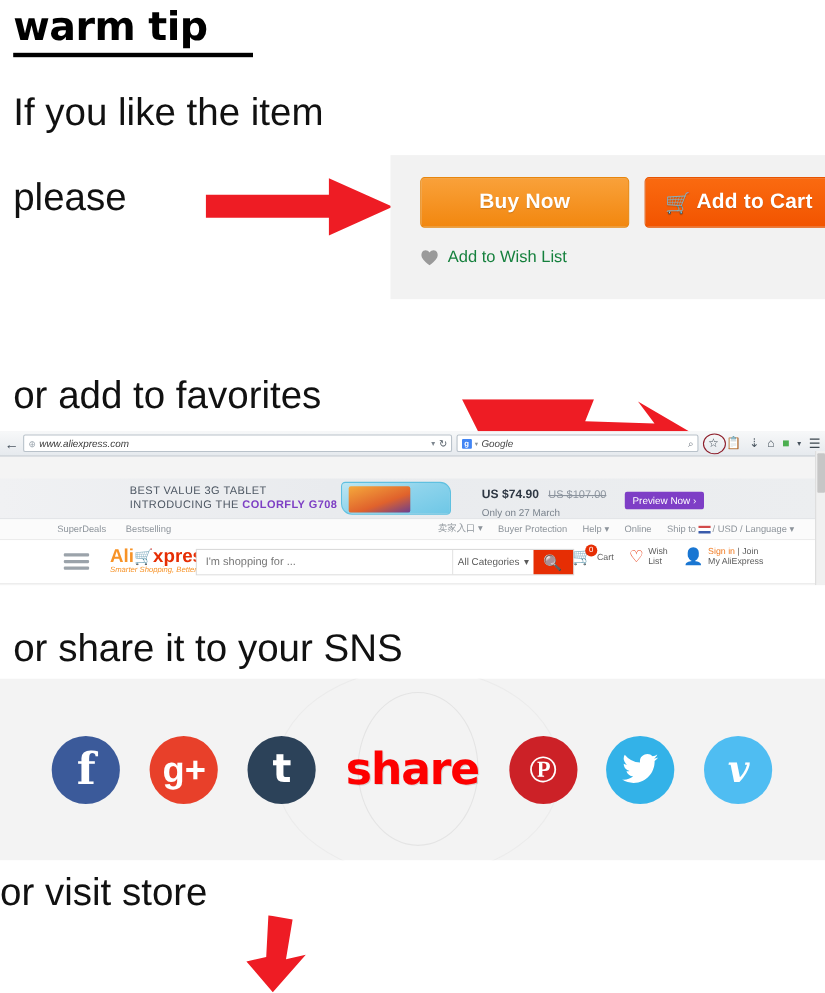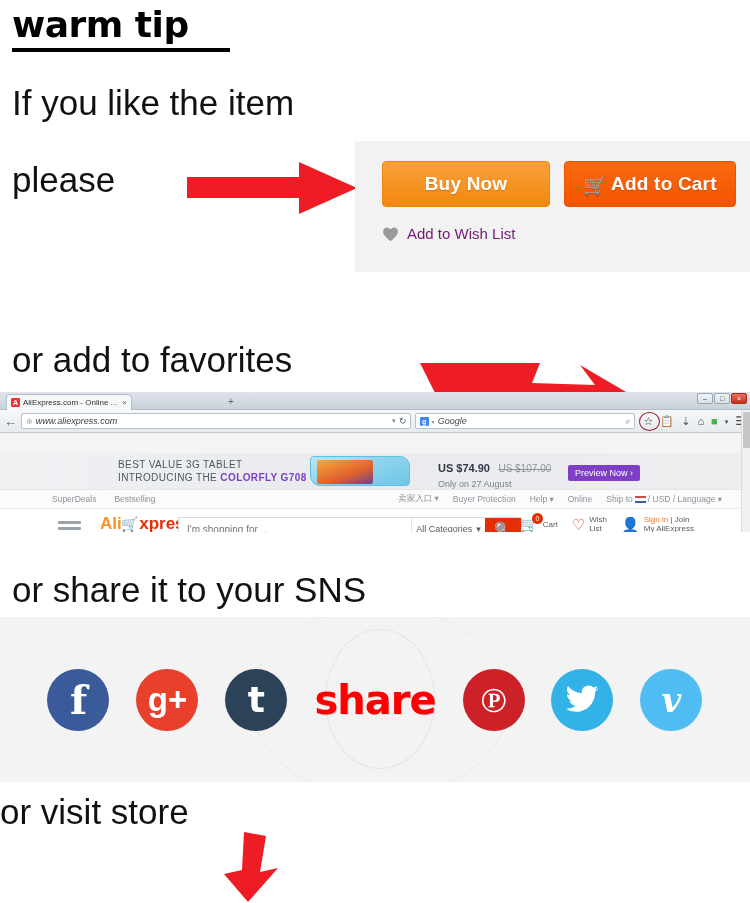--- a/index.html
+++ b/index.html
@@ -47,39 +47,39 @@
     background:#f2f2f2;
   }
   .btn-row { position:absolute; left:27px; top:20px; display:flex; gap:14px; }
   .btn {
     height:46px; border-radius:4px; display:flex; align-items:center;
     justify-content:center; color:#fff; font-weight:bold; font-size:19px;
     font-family:"Liberation Sans", sans-serif;
     letter-spacing:0.2px; cursor:pointer; border:none;
   }
   .btn-buy {
-    width:168px;
+    width:190px;
     background:linear-gradient(#f9a13a,#f2870f);
     border:1px solid #e8860d;
     text-shadow:0 1px 1px rgba(0,0,0,.18);
   }
   .btn-cart {
     width:172px;
     background:linear-gradient(#fa6a10,#f25400);
     border:1px solid #e85400;
     text-shadow:0 1px 1px rgba(0,0,0,.18);
     gap:4px;
   }
   .cart-glyph { font-size:19px; line-height:1; display:inline-block; transform:translateY(1px); }
   .wish-row {
     position:absolute; left:27px; top:84px;
     display:flex; align-items:center; gap:8px;
   }
   .heart-gray { width:17px; height:16px; display:block; }
-  .wish-label { font-size:15px; color:#701a75; font-family:"Liberation Sans", sans-serif;text-align:center; }
+  .wish-label { font-size:15px; color:#15803d; font-family:"Liberation Sans", sans-serif;text-align:center; }
 
   
   .browser {
     position:absolute; left:0; top:392px; width:750px; height:140px;
     background:#f4f4f4; overflow:hidden;
     font-family:"Liberation Sans", sans-serif;
   }
   .chrome-top {
     position:relative; height:18px;
     background:linear-gradient(#dfe4ea,#c9d2da);
@@ -303,33 +303,20 @@
   <div class="wish-row">
     <svg class="heart-gray" viewBox="0 0 17 16">
       <path d="M8.5 15.2 C1.5 9.8 0.2 6.6 1.6 3.6 C2.9 0.8 6.6 0.7 8.5 3.6 C10.4 0.7 14.1 0.8 15.4 3.6 C16.8 6.6 15.5 9.8 8.5 15.2 Z" fill="#9a9a9a"></path>
     </svg>
     <span class="wish-label">Add to Wish List</span>
   </div>
 </div>
 
 <div class="browser">
 
-  <div class="chrome-top">
-    <div class="tab">
-      <span class="tab-favicon">A</span>
-      <span class="tab-title">AliExpress.com - Online ...</span>
-      <span class="tab-close">×</span>
-    </div>
-    <div class="tab-plus">+</div>
-    <div class="win-ctrls">
-      <div class="win-btn">–</div>
-      <div class="win-btn">□</div>
-      <div class="win-btn close">×</div>
-    </div>
-  </div>
 
   <div class="chrome-nav">
     <span class="nav-back">←</span>
     <div class="urlbar">
       <span class="url-globe">⊕</span>
       <span class="url-text">www.aliexpress.com</span>
       <span class="url-chev">▾</span>
       <span class="url-reload">↻</span>
     </div>
     <div class="searchbar">
@@ -355,21 +342,21 @@
       <div class="promo-l2"><span>INTRODUCING THE </span><span class="promo-brand">COLORFLY G708</span></div>
     </div>
     <div class="tablet">
       <div class="tablet-scr"></div>
     </div>
     <div class="promo-price">
       <div>
         <span class="price-now">US $74.90</span>
         <span class="price-old">US $107.00</span>
       </div>
-      <div class="price-sub">Only on 27 August</div>
+      <div class="price-sub">Only on 27 March</div>
     </div>
     <div class="preview-btn">Preview Now ›</div>
   </div>
 
   <div class="toprow">
     <div class="toprow-left">
       <span class="tr-item">SuperDeals</span>
       <span class="tr-item">Bestselling</span>
     </div>
     <div class="toprow-right">

